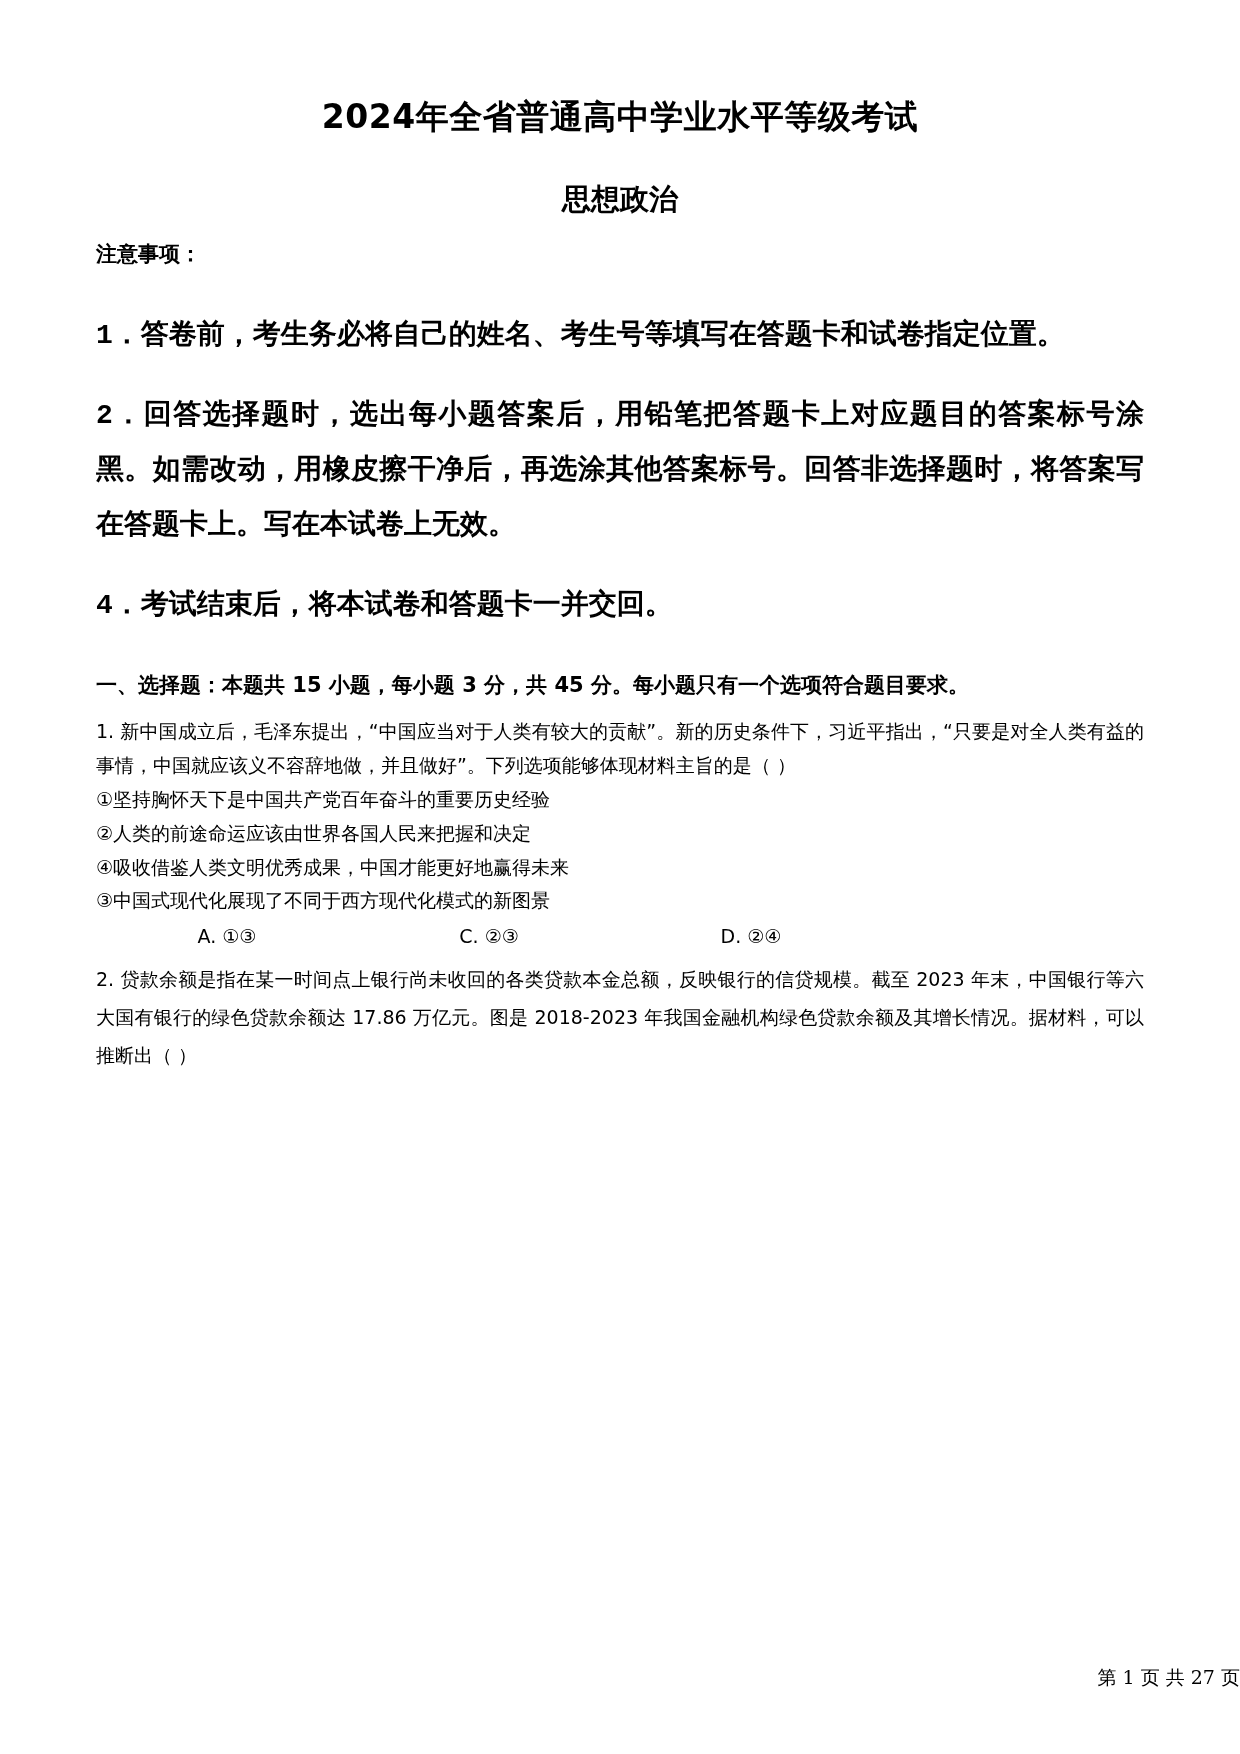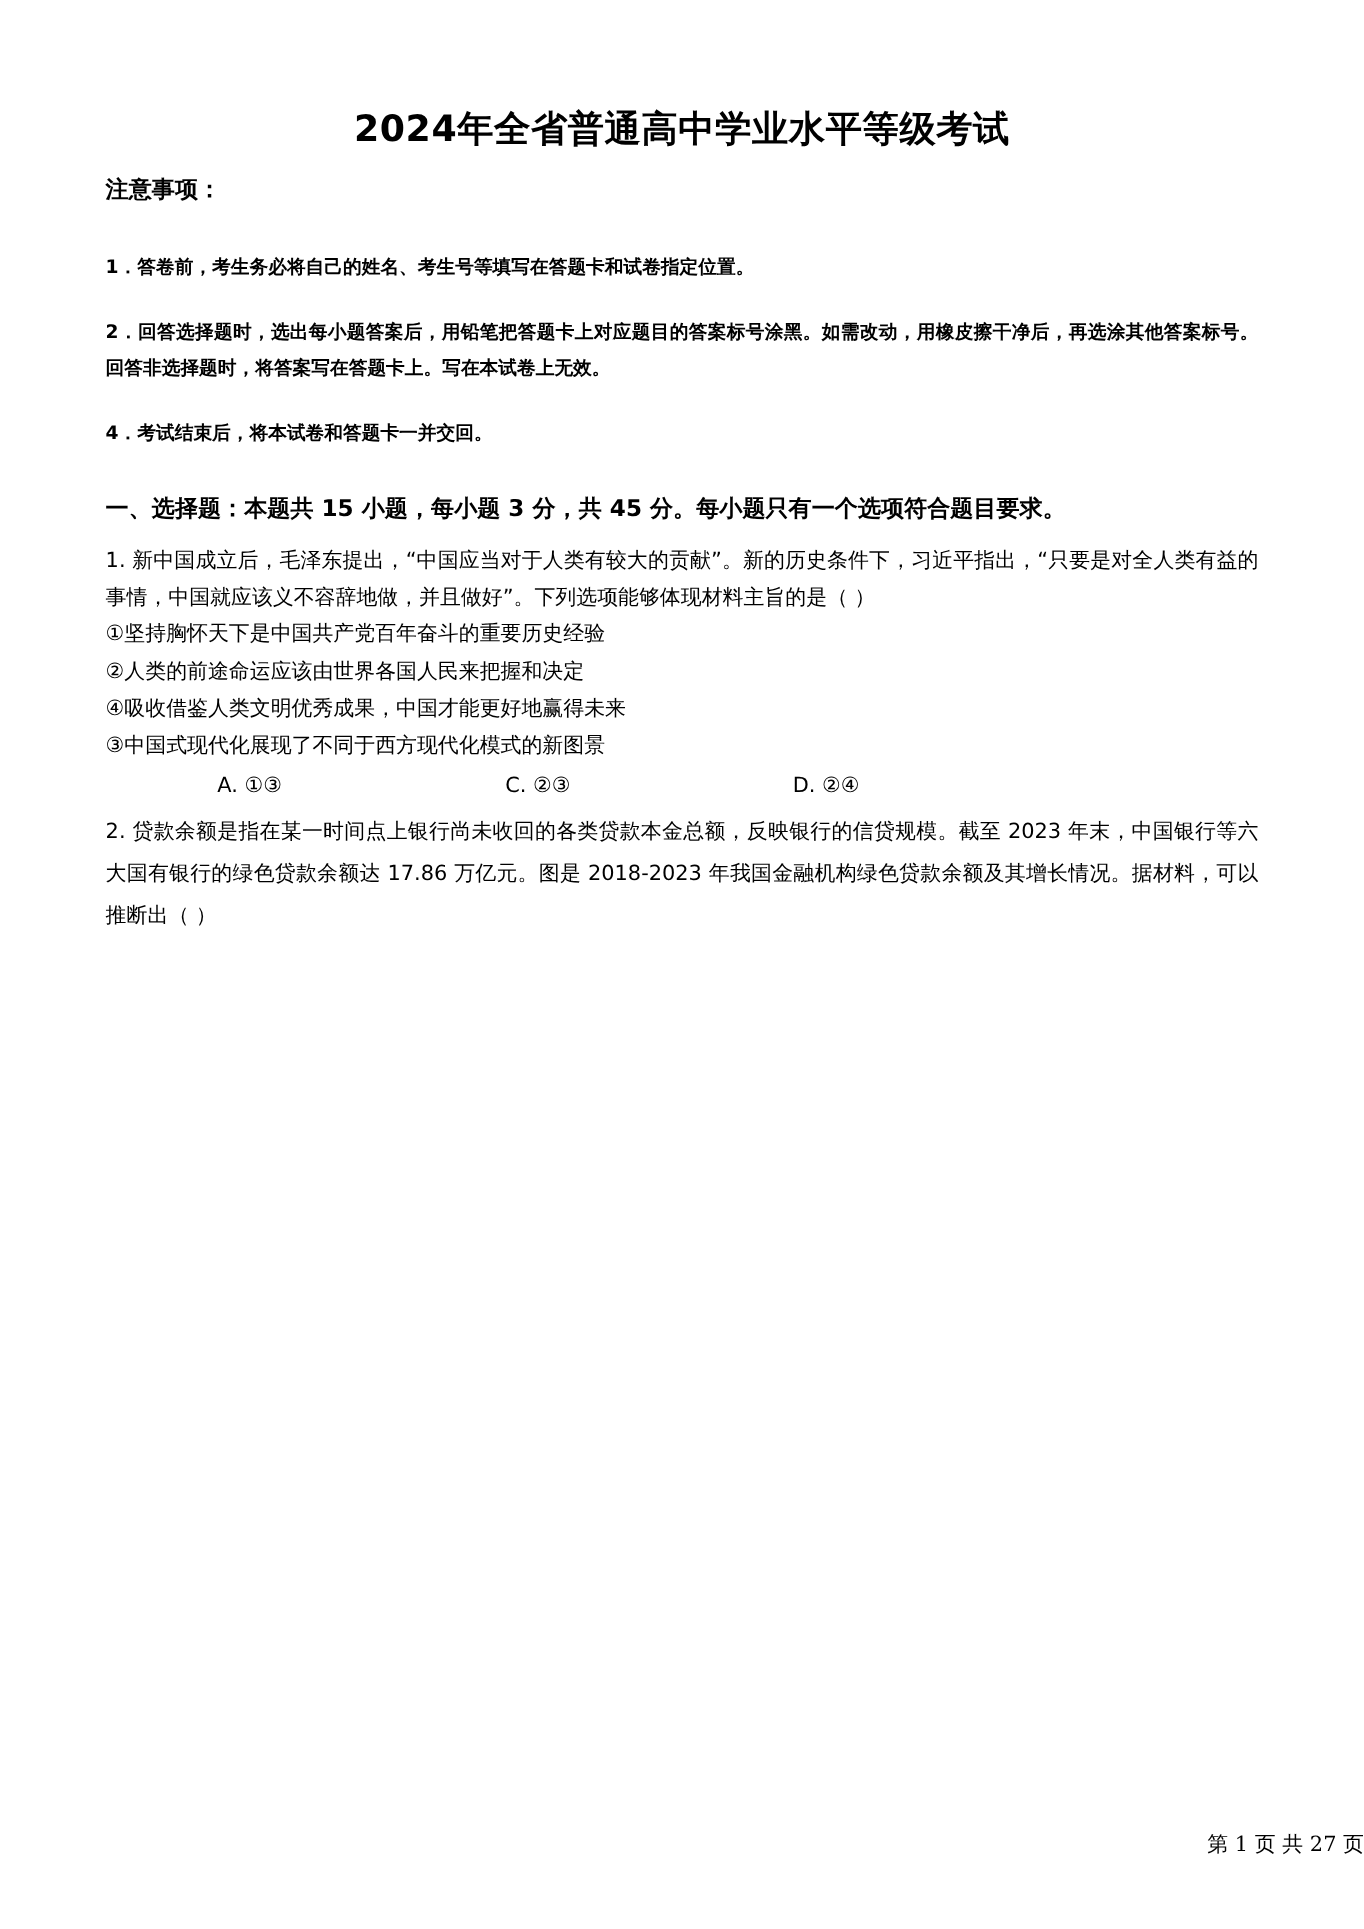--- a/index.html
+++ b/index.html
@@ -42,29 +42,30 @@
   .doc-subtitle {
     text-align: center;
     font-size: 29px;
     font-weight: bold;
     margin-top: 44px;
     line-height: 1.25;
   }
 
   
   .notice-block {
+    font-family: Liberation Mono, monospace;
   }
   .notice-heading {
     font-size: 21px;
     font-weight: bold;
     line-height: 1.3;
     margin-bottom: 40px;
   }
   .notice-item {
-    font-size: 17px;
+    font-size: 28px;
     font-weight: bold;
     line-height: 1.95;
     margin-bottom: 26px;
     text-align: justify;
     text-justify: inter-ideograph;
   }
   .notice-item.short { margin-bottom: 26px; }
 
   
   .section-heading {
@@ -121,20 +122,21 @@
   }
 </style>
 </head>
 <body>
 
 <div class="page">
   <div class="content">
 
     <h1 class="doc-title">2024年全省普通高中学业水平等级考试</h1>
 
+    <h2 class="doc-subtitle">思想政治</h2>
 
     <div class="notice-block">
       <div class="notice-heading">注意事项：</div>
 
       <div class="notice-item">1．答卷前，考生务必将自己的姓名、考生号等填写在答题卡和试卷指定位置。</div>
 
       <div class="notice-item">2．回答选择题时，选出每小题答案后，用铅笔把答题卡上对应题目的答案标号涂黑。如需改动，用橡皮擦干净后，再选涂其他答案标号。回答非选择题时，将答案写在答题卡上。写在本试卷上无效。</div>
 
       <div class="notice-item short">4．考试结束后，将本试卷和答题卡一并交回。</div>
     </div>

